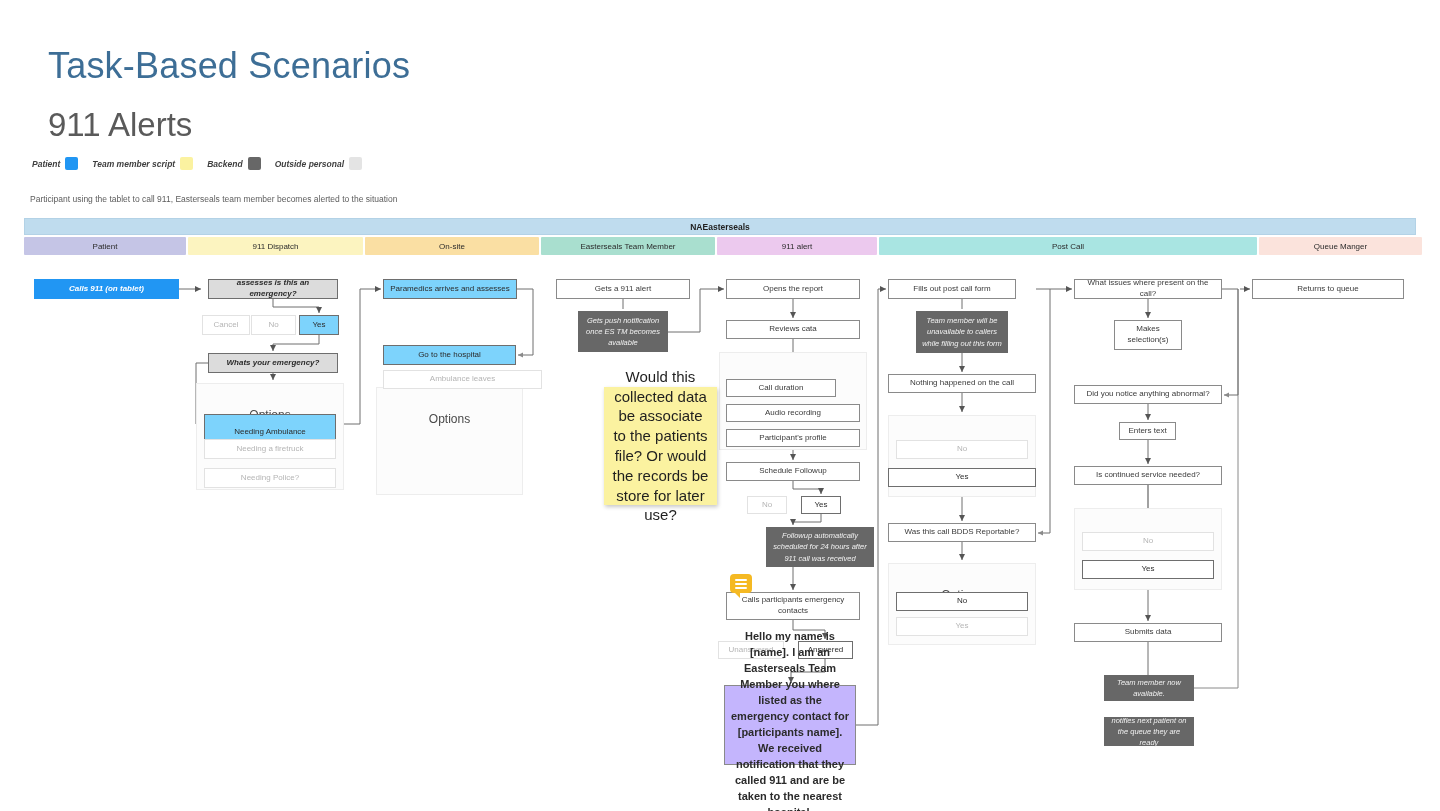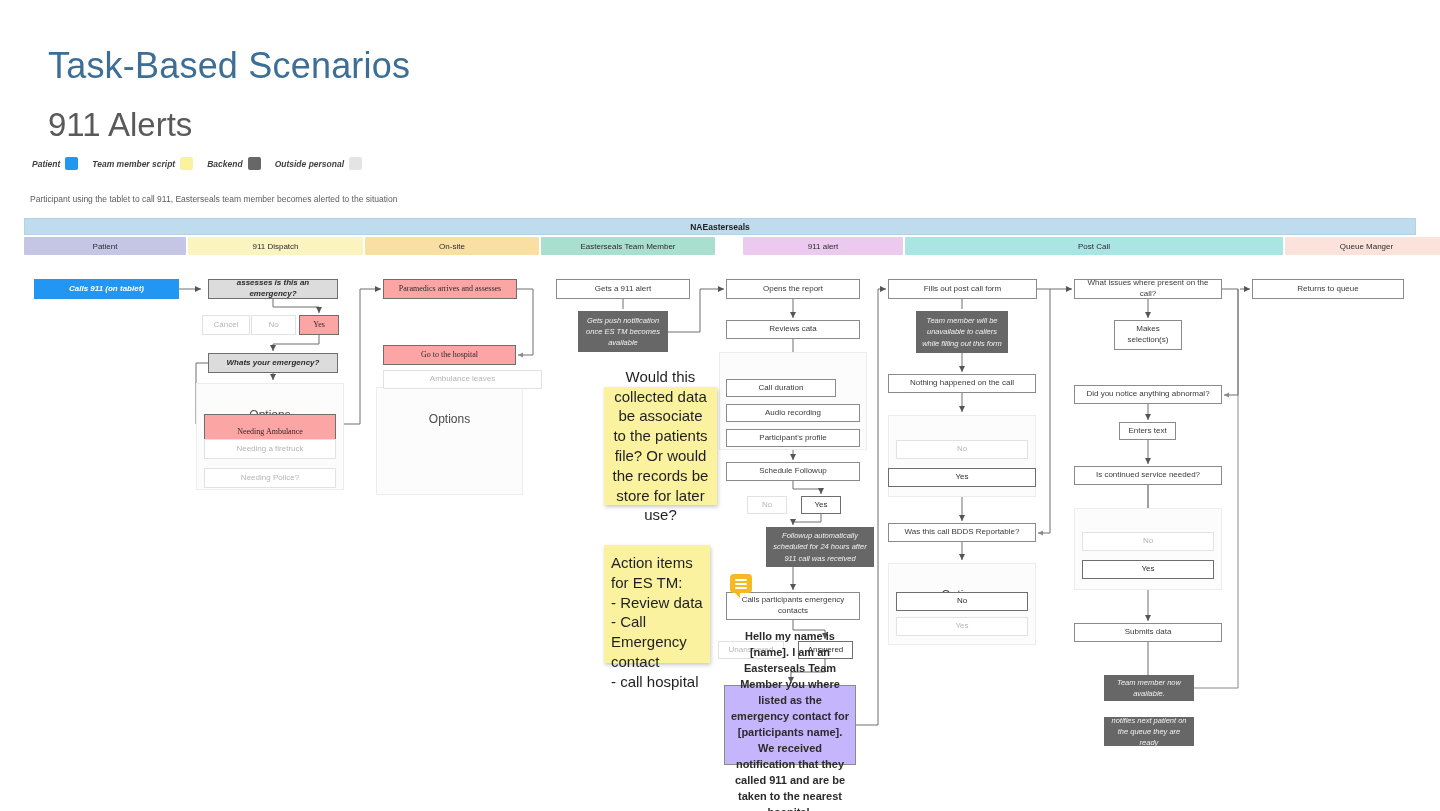--- a/index.html
+++ b/index.html
@@ -59,21 +59,21 @@
   #canvas{position:absolute;left:0;top:0;width:1440px;height:811px;}
   #wires{position:absolute;left:0;top:0;width:1440px;height:811px;pointer-events:none;}
   .node{
     position:absolute;box-sizing:border-box;
     display:flex;align-items:center;justify-content:center;text-align:center;
     font-size:8px;line-height:1.35;padding:2px 4px;
   }
   
   .n-white{background:#ffffff;border:1px solid #8a8a8a;color:#3a3a3a;}
   .n-grey-fill{background:#dcdcdc;border:1.4px solid #6e6e6e;color:#2b2b2b;font-weight:700;font-style:italic;}
-  .n-grey-sel{background:#fca5a5;border:1.4px solid #6e6e6e;color:#2b2b2b;font-family:Liberation Serif, serif;}
+  .n-grey-sel{background:#7dd3fc;border:1.4px solid #6e6e6e;color:#2b2b2b;}
   .n-dim{background:#ffffff;border:1px solid #e2e2e2;color:#b5b5b5;}
   .n-dark{background:#676767;border:none;color:#f2f2f2;font-style:italic;font-size:7.5px;line-height:1.5;}
   .n-blue{background:#2196f3;border:none;color:#ffffff;font-weight:700;font-size:8px;}
   .n-script{background:#c4b5fd;border:1px solid #8a8a8a;color:#2b2b2b;font-weight:700;font-size:11px;line-height:1.45;text-align:center;}
   .n-strong{background:#ffffff;border:1.4px solid #6e6e6e;color:#2b2b2b;}
   .group-box{
     position:absolute;box-sizing:border-box;
     background:#fcfcfc;border:1px solid #ededed;
   }
   .group-title{
@@ -131,21 +131,21 @@
 <div id="caption">Participant using the tablet to call 911, Easterseals team member becomes alerted to the situation</div>
 
 <div id="lane-band">
   <span id="lane-band-label">NAEasterseals</span>
 </div>
 <div id="lane-row">
     <div class="lane" style="background: rgb(197, 197, 230); flex: 0 0 162px;">Patient</div>
     <div class="lane" style="background: rgb(252, 244, 192); flex: 0 0 175px;">911 Dispatch</div>
     <div class="lane" style="background: rgb(250, 223, 163); flex: 0 0 174px;">On-site</div>
     <div class="lane" style="background: rgb(169, 223, 207); flex: 0 0 174px;">Easterseals Team Member</div>
-    <div class="lane" style="background: rgb(236, 201, 238); flex: 0 0 160px; margin-left: 26px;">911 alert</div>
+    <div class="lane" style="background: rgb(236, 201, 238); flex: 0 0 160px;">911 alert</div>
     <div class="lane" style="background: rgb(169, 229, 226); flex: 0 0 378px;">Post Call</div>
     <div class="lane" style="background: rgb(251, 227, 220); flex: 0 0 163px;">Queue Manger</div>
   </div>
 
 <div id="canvas">
   <svg id="wires" viewBox="0 0 1440 811">
     <defs>
       <marker id="ah" markerWidth="7" markerHeight="7" refX="6" refY="3" orient="auto">
         <path d="M0,0 L6,3 L0,6 z" fill="#555"></path>
       </marker>
@@ -226,21 +226,21 @@
     <div class="node n-white" style="left: 726px; top: 404px; width: 134px; height: 18px;">Audio recording</div>
     <div class="node n-white" style="left: 726px; top: 429px; width: 134px; height: 18px;">Participant's profile</div>
     <div class="node n-white" style="left: 726px; top: 462px; width: 134px; height: 19px;">Schedule Followup</div>
     <div class="node n-dim" style="left: 747px; top: 496px; width: 40px; height: 18px;">No</div>
     <div class="node n-strong" style="left: 801px; top: 496px; width: 40px; height: 18px;">Yes</div>
     <div class="node n-dark" style="left: 738px; top: 527px; width: 108px; height: 40px; margin-left: 28px;">Followup automatically scheduled for 24 hours after 911 call was received</div>
     <div class="node n-white" style="left: 726px; top: 592px; width: 134px; height: 28px;">Calls participants emergency contacts</div>
     <div class="node n-dim" style="left: 718px; top: 641px; width: 66px; height: 18px;">Unanswered</div>
     <div class="node n-strong" style="left: 798px; top: 641px; width: 55px; height: 18px;">Answered</div>
     <div class="node n-script" style="left: 724px; top: 685px; width: 132px; height: 80px;">Hello my name is [name]. I am an Easterseals Team Member you where listed as the emergency contact for [participants name]. We received notification that they called 911 and are be taken to the nearest hospital.</div>
-    <div class="node n-white" style="left: 888px; top: 279px; width: 149px; height: 20px;">Fills out post call form</div>
+    <div class="node n-white" style="left: 888px; top: 279px; width: 128px; height: 20px;">Fills out post call form</div>
     <div class="node n-dark" style="left: 916px; top: 311px; width: 92px; height: 42px;">Team member will be unavailable to callers while filling out this form</div>
     <div class="node n-white" style="left: 888px; top: 374px; width: 148px; height: 19px;">Nothing happened on the call</div>
     <div class="group-box" style="left: 888px; top: 415px; width: 148px; height: 82px;">
       <div class="group-title">Options</div>
     </div>
     <div class="node n-dim" style="left: 896px; top: 440px; width: 132px; height: 19px;">No</div>
     <div class="node n-strong" style="left: 888px; top: 468px; width: 148px; height: 19px;">Yes</div>
     <div class="node n-white" style="left: 888px; top: 523px; width: 148px; height: 19px;">Was this call BDDS Reportable?</div>
     <div class="group-box" style="left: 888px; top: 563px; width: 148px; height: 82px;">
       <div class="group-title">Options</div>
@@ -257,25 +257,19 @@
     </div>
     <div class="node n-dim" style="left: 1082px; top: 532px; width: 132px; height: 19px;">No</div>
     <div class="node n-strong" style="left: 1082px; top: 560px; width: 132px; height: 19px;">Yes</div>
     <div class="node n-white" style="left: 1074px; top: 623px; width: 148px; height: 19px;">Submits data</div>
     <div class="node n-dark" style="left: 1104px; top: 675px; width: 90px; height: 26px;">Team member now available.</div>
     <div class="node n-dark" style="left: 1104px; top: 717px; width: 90px; height: 29px;">notifies next patient on the queue they are ready</div>
     <div class="node n-white" style="left: 1252px; top: 279px; width: 152px; height: 20px;">Returns to queue</div>
     <div class="sticky" style="left: 604px; top: 387px; width: 113px; height: 118px;">
       <div class="sticky-text">Would this collected data be associate to the patients file? Or would the records be store for later use?</div>
     </div>
-    <div class="sticky left-align" style="left: 604px; top: 545px; width: 106px; height: 118px;">
-      <div class="sticky-text">Action items for ES TM:
-- Review data
-- Call Emergency contact
-- call hospital</div>
-    </div>
   </div>
 
 <div id="comment-icon">
   <div class="cbar" style="top:5px"></div>
   <div class="cbar" style="top:9px"></div>
   <div class="cbar" style="top:13px"></div>
 </div>
 
 </body></html>

